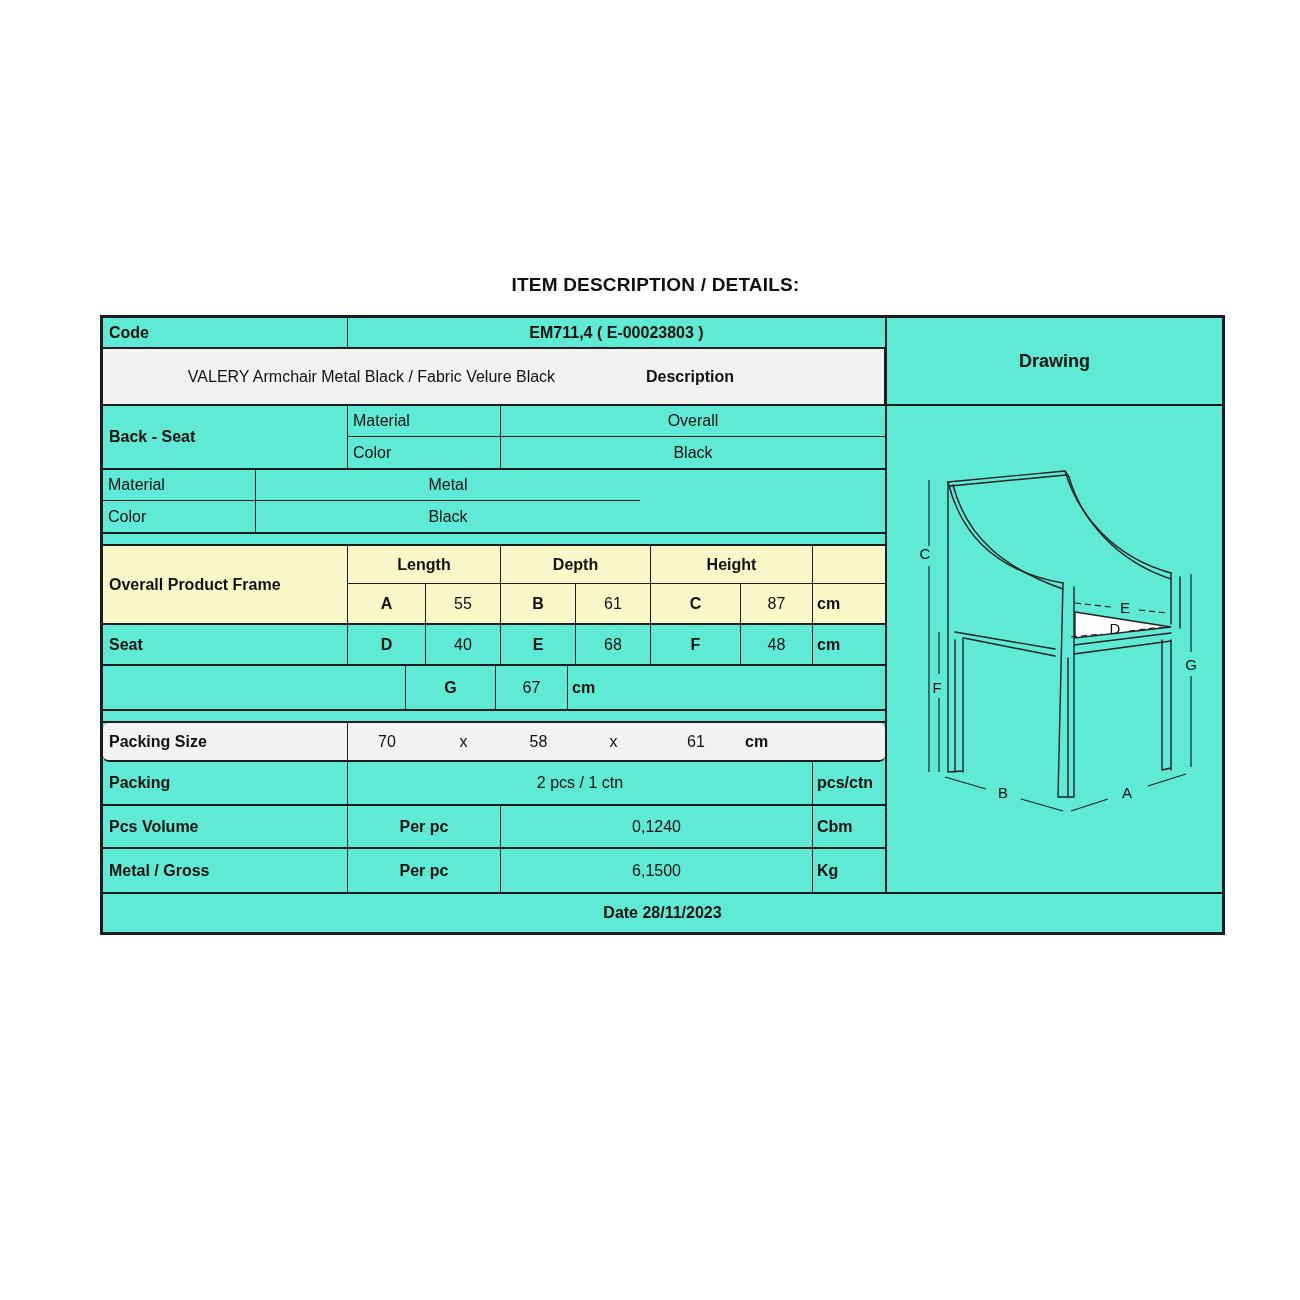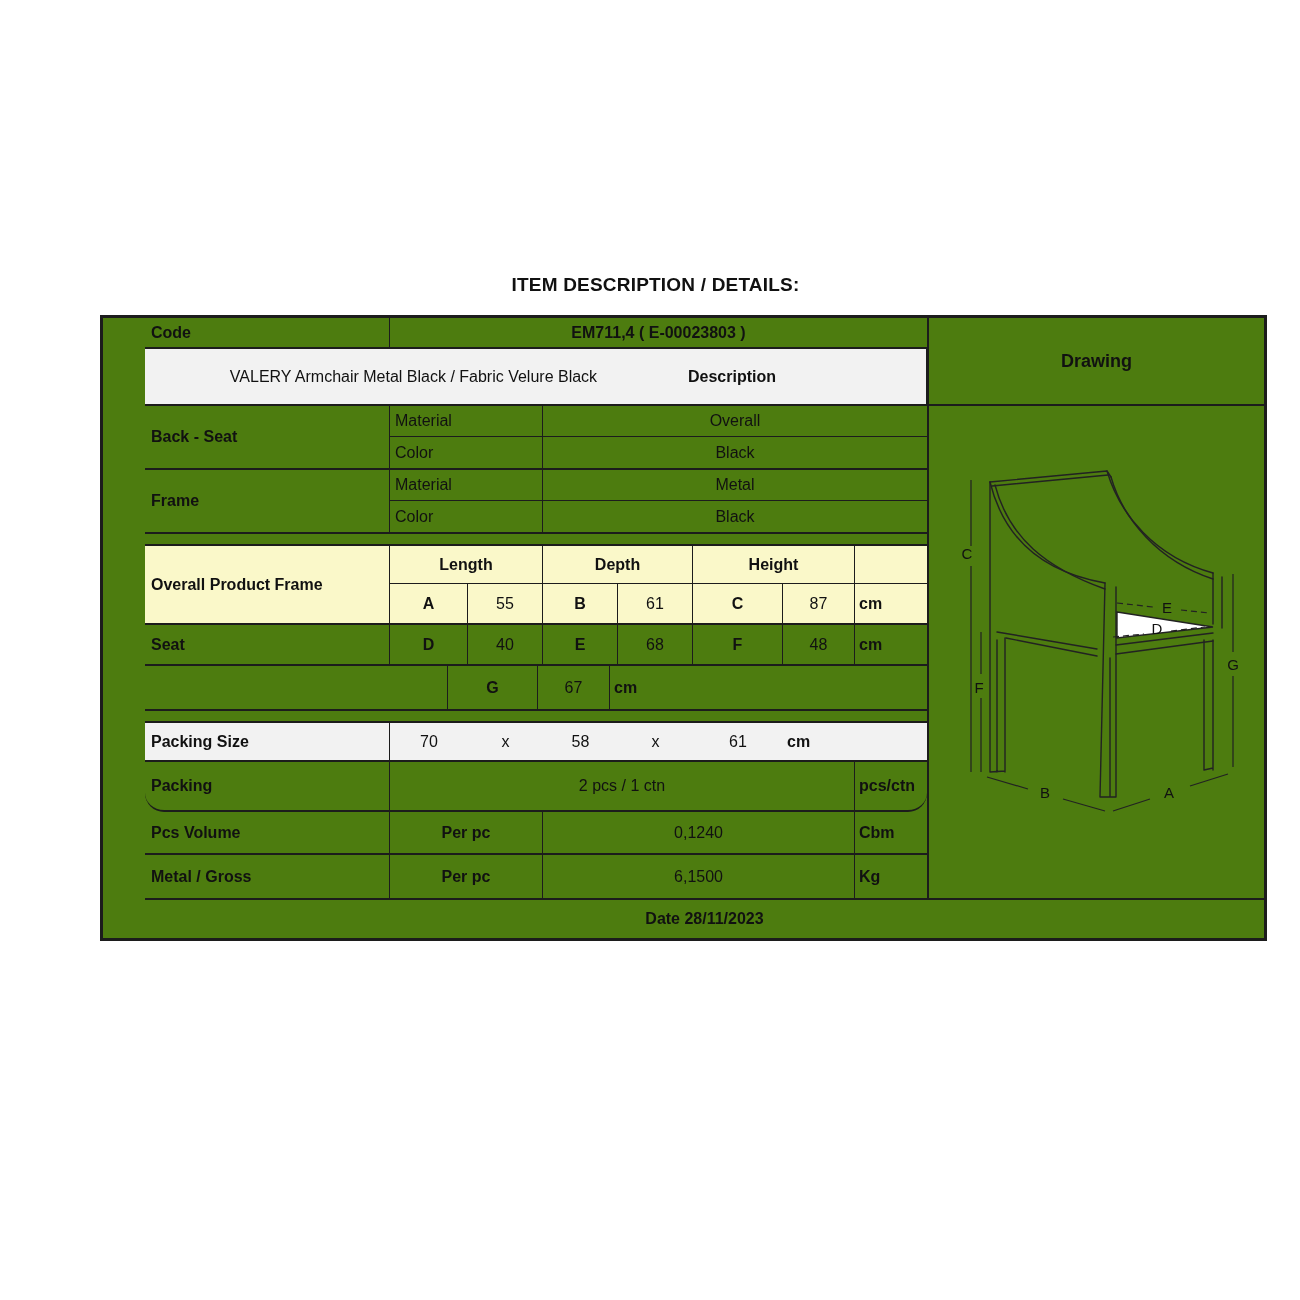--- a/index.html
+++ b/index.html
@@ -5,21 +5,21 @@
   :root{
     --highlight-yellow:#FAF8C9;
     --row-gray:#F2F2F2;
     --line:#1c1c1c;
   }
   html,body{margin:0;padding:0;background:#fff;}
   .page{position:relative;width:1300px;height:1300px;background:#fff;
         font-family:"Liberation Sans",sans-serif;color:#111;}
   .doc-title{position:absolute;left:96px;top:274px;width:1119px;text-align:center;
              font-size:19px;font-weight:bold;letter-spacing:.2px;}
-  .sheet{position:absolute;left:100px;top:315px;width:1119px;border:3px solid var(--line);background:#4d7c0f;padding-left:42px;}
+  .sheet{position:absolute;left:100px;top:315px;width:1119px;border:3px solid var(--line);background:#5eead4;}
   .main{display:flex;}
   .left{width:782px;}
   .right{width:337px;border-left:2px solid var(--line);display:flex;flex-direction:column;}
   .drawing-title{height:86px;border-bottom:2px solid var(--line);display:flex;align-items:center;
                  justify-content:center;font-weight:bold;font-size:18px;}
   .drawing-area{height:480px;position:relative;}
   .drawing-area svg{display:block;}
 
   .row,.subrow{display:flex;box-sizing:border-box;}
   .section{display:flex;box-sizing:border-box;}
@@ -33,22 +33,22 @@
   .inner{border-bottom:1px solid var(--line);}
   .thick{border-bottom:2px solid var(--line);}
   .h-code{height:31px;}
   .h-desc{height:57px;}
   .h31{height:31px;}
   .sep{height:12px;}
   .h38{height:38px;}
   .h39{height:39px;}
   .h-seat{height:41px;justify-content:center;}
   .h-armrest{height:45px;}
-  .h-psize{height:39px;}
-  .h-pack{height:50px;border-radius:19px;}
+  .h-psize{height:39px;border-radius:6px;}
+  .h-pack{height:44px;}
   .h-pvol{height:43px;}
   .h-wt{height:43px;}
   .gray{background:var(--row-gray);}
   .yellow{background:var(--highlight-yellow);}
   .br{border-right:1px solid var(--line);}
   .w78{width:78px;flex:none;justify-content:center;}
   .w75{width:75px;flex:none;justify-content:center;}
   .w90{width:90px;flex:none;justify-content:center;}
   .w72{width:72px;flex:none;}
   .w150{width:150px;flex:none;justify-content:center;}
@@ -96,21 +96,20 @@
               <div class="cell val">Overall</div>
             </div>
             <div class="subrow h31">
               <div class="cell name">Color</div>
               <div class="cell val">Black</div>
             </div>
           </div>
         </div>
 
         <div class="section thick">
-          <div class="cell lbl w-label">Frame</div>
           <div class="stack">
             <div class="subrow h31 inner">
               <div class="cell name">Material</div>
               <div class="cell val">Metal</div>
             </div>
             <div class="subrow h31">
               <div class="cell name">Color</div>
               <div class="cell val">Black</div>
             </div>
           </div>

